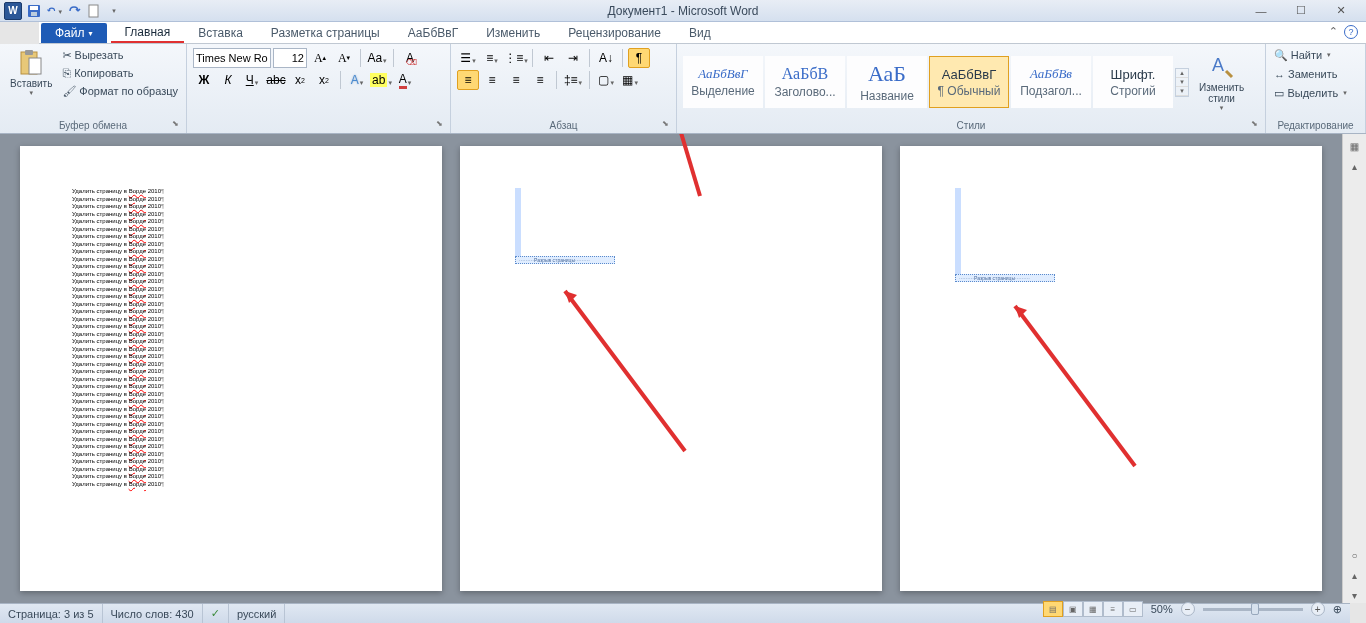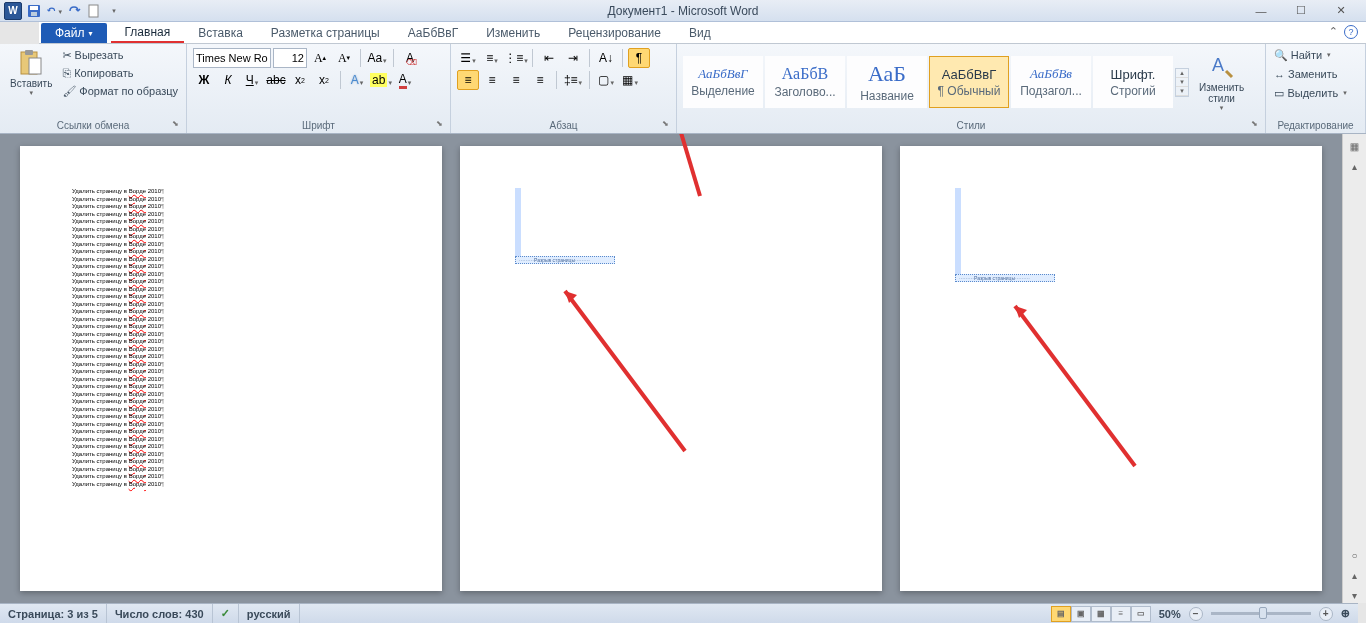--- a/index.html
+++ b/index.html
@@ -60,21 +60,21 @@
 .pilcrow { color: #888; }
 
 .page-break-mark { position: absolute; border: 1px dotted #5a8acc; background: #e0edff; font-size: 5px; color: #4a6a9a; padding: 0 3px; }
 .selection-col { position: absolute; background: #a6c8ff; opacity: 0.6; }
 
 .arrow-annot { position: absolute; pointer-events: none; }
 
 .right-pane { position: absolute; right: 0; top: 134px; bottom: 20px; width: 24px; background: #ececec; border-left: 1px solid #ccc; display:flex; flex-direction:column; align-items:center; padding-top:4px; gap:4px;}
 .right-pane div { width:16px; height:16px; font-size:10px; color:#666; cursor:pointer; display:flex; align-items:center; justify-content:center;}
 
-.statusbar { position: absolute; bottom: 0; left: 0; right: 8px; height: 20px; background: linear-gradient(#e0e8f2, #cfdaea); border-top: 1px solid #a8b4c4; display: flex; align-items: center; font-size: 11px; color: #3a4a5a; font-weight: bold; }
+.statusbar { position: absolute; bottom: 0; left: 0; right: 16px; height: 20px; background: linear-gradient(#e0e8f2, #cfdaea); border-top: 1px solid #a8b4c4; display: flex; align-items: flex-end; font-size: 11px; color: #3a4a5a; }
 .status-seg { padding: 0 8px; border-right: 1px solid #b8c4d4; height: 100%; display: flex; align-items: center; gap: 4px; }
 .status-right { margin-left: auto; display: flex; align-items: center; gap: 2px; padding-right: 8px; }
 .view-btns { display: flex; gap: 0; }
 .view-btn { width: 20px; height: 16px; border: 1px solid #b0bccc; background: #e8eef6; cursor: pointer; font-size:8px; display:flex; align-items:center; justify-content:center; color:#666;}
 .view-btn.active { background: #ffd873; border-color: #e0a020; }
 .zoom-slider { width: 100px; height: 3px; background: #aab6c6; position: relative; margin: 0 6px; }
 .zoom-thumb { position: absolute; width: 8px; height: 12px; background: #d8e2ee; border: 1px solid #98a8bc; top: -5px; left: 48%; border-radius: 2px; }
 .zoom-btn { width: 14px; height: 14px; border: 1px solid #aab6c6; border-radius: 50%; background: #e8eef6; font-size: 10px; display: flex; align-items: center; justify-content: center; cursor: pointer; color:#555;}
 
 svg.icon { width: 16px; height: 16px; }
@@ -157,21 +157,21 @@
         <div class="edit-item">
             <span>⎘</span>
             <span>Копировать</span>
           </div>
         <div class="edit-item">
             <span>🖌</span>
             <span>Формат по образцу</span>
           </div>
       </div>
     </div>
-    <div class="group-label">Ссылки обмена</div>
+    <div class="group-label">Буфер обмена</div>
     <div class="group-launcher">⬊</div>
   </div>
 
   <div class="ribbon-group" style="min-width:264px">
     <div class="group-body" style="flex-direction:column;gap:2px;padding-top:2px">
       <div class="mini-row">
         <input class="font-select fs-name" value="Times New Ro" style="">
         <input class="font-select fs-size" value="12" style="">
         <div class="mini-btn" style="font-family:serif">A<sup style="font-size:7px">▴</sup></div>
         <div class="mini-btn" style="font-family:serif">A<sup style="font-size:7px">▾</sup></div>
@@ -202,21 +202,20 @@
             <span style="color:#4a8ad0;text-shadow:0 0 2px #8ac">A</span>
           </div>
         <div class="mini-btn dd">
             <span style="background:#ffff60;padding:0 2px">ab</span>
           </div>
         <div class="mini-btn dd">
             <span style="border-bottom:3px solid #d04040">A</span>
           </div>
       </div>
     </div>
-    <div class="group-label">Шрифт</div>
     <div class="group-launcher">⬊</div>
   </div>
 
   <div class="ribbon-group" style="min-width:226px">
     <div class="group-body" style="flex-direction:column;gap:2px;padding-top:2px">
       <div class="mini-row">
         <div class="mini-btn dd">☰</div>
         <div class="mini-btn dd">≡</div>
         <div class="mini-btn dd">⋮≡</div>
         <div class="mini-sep"></div>

